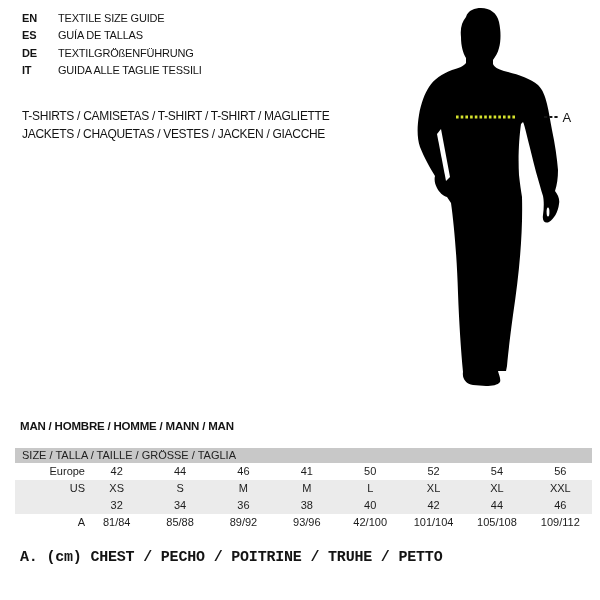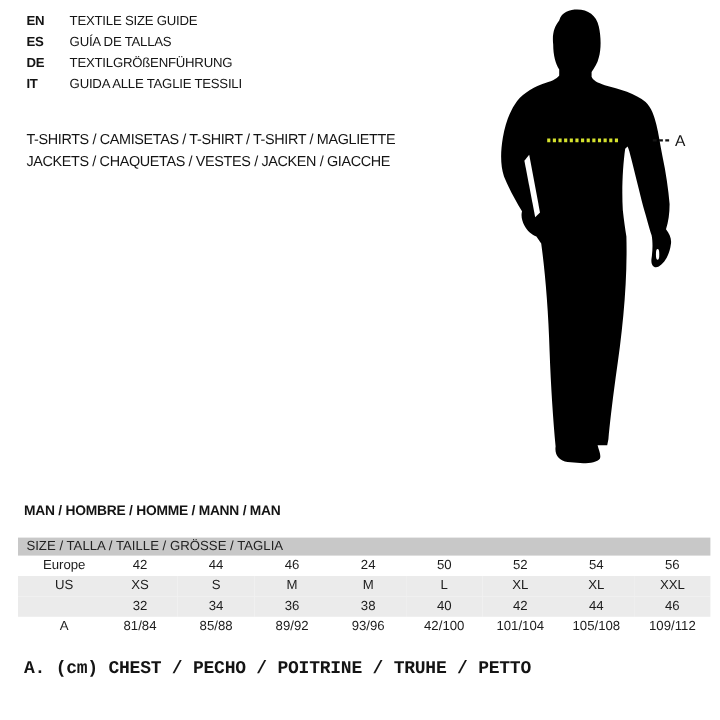--- a/index.html
+++ b/index.html
@@ -15,21 +15,21 @@
   
   .category-block{position:absolute;left:22px;top:108px;}
   .category-line{font-size:12px;font-weight:normal;letter-spacing:-0.3px;line-height:17.5px;white-space:nowrap;}
   
   .figure-wrap{position:absolute;left:405px;top:5px;width:170px;height:385px;}
   
   .section-title{position:absolute;left:20px;top:420px;font-size:11.5px;font-weight:bold;letter-spacing:-0.2px;}
   
   .size-table{position:absolute;left:15px;top:448px;width:577px;border-collapse:collapse;table-layout:fixed;}
   .size-table td{font-size:11px;padding:0;text-align:center;color:#1c1c1c;height:17px;line-height:17px;white-space:nowrap;}
-  .size-table td.rowlabel{text-align:center;padding-left:7px;}
+  .size-table td.rowlabel{text-align:right;padding-left:7px;}
   .size-table tr.head td{background:#c8c8c8;text-align:left;padding-left:7px;height:15px;line-height:15px;color:#222;}
   .size-table tr.band td{background:#ebebeb;}
   
   .footnote{position:absolute;left:20px;top:549px;font-size:15px;font-weight:bold;letter-spacing:-0.2px;font-family:Liberation Mono, monospace;}
 </style>
 </head>
 <body>
 
 <div id="canvas">
 
@@ -126,21 +126,21 @@
     </colgroup>
     <tbody>
         <tr class="head">
       <td colspan="9">SIZE / TALLA / TAILLE / GRÖSSE / TAGLIA</td>
     </tr>
     <tr>
       <td class="rowlabel">Europe</td>
       <td>42</td>
       <td>44</td>
       <td>46</td>
-      <td>24</td>
+      <td>41</td>
       <td>50</td>
       <td>52</td>
       <td>54</td>
       <td>56</td>
     </tr>
     <tr class="band">
       <td class="rowlabel">US</td>
       <td>XS</td>
       <td>S</td>
       <td>M</td>

